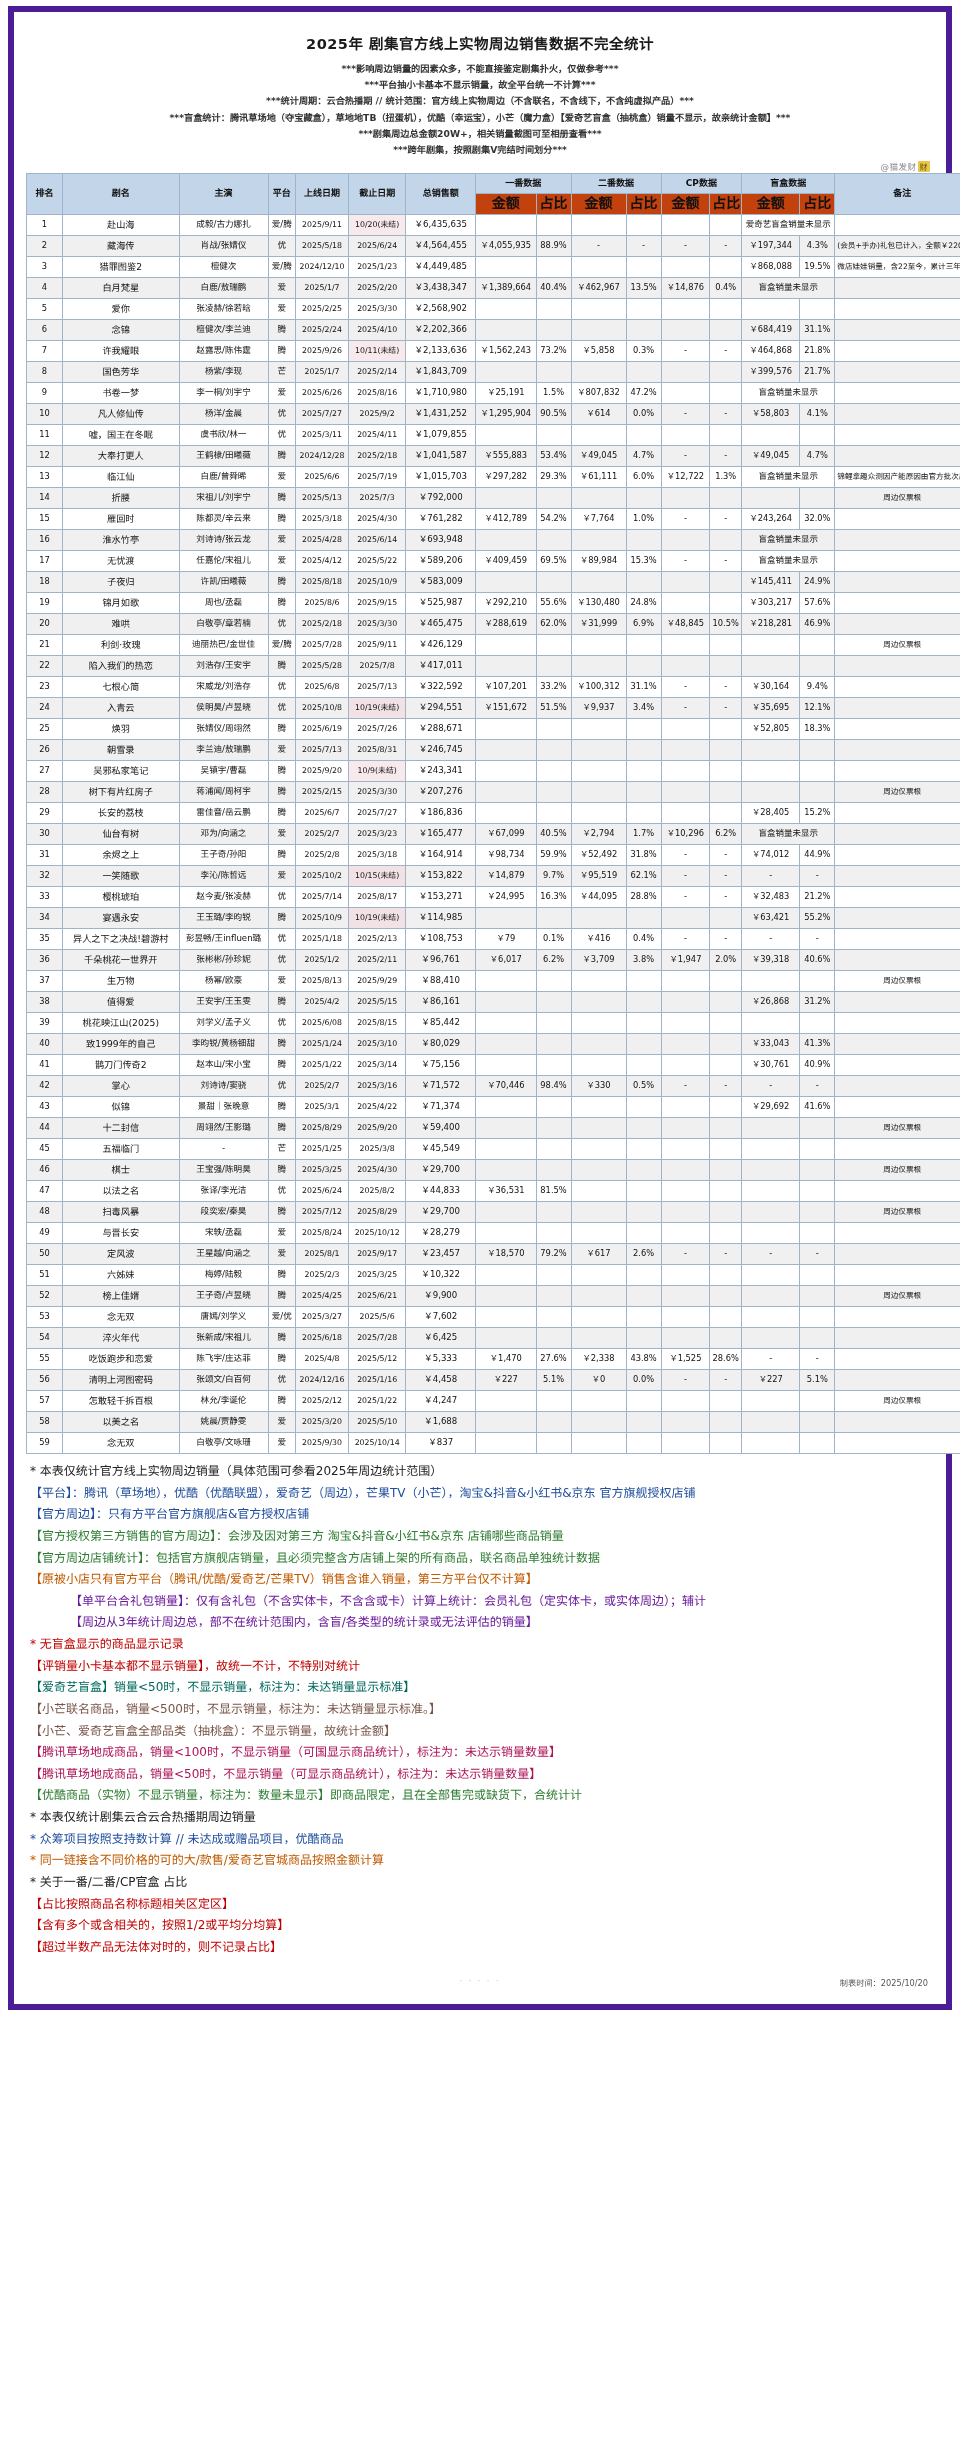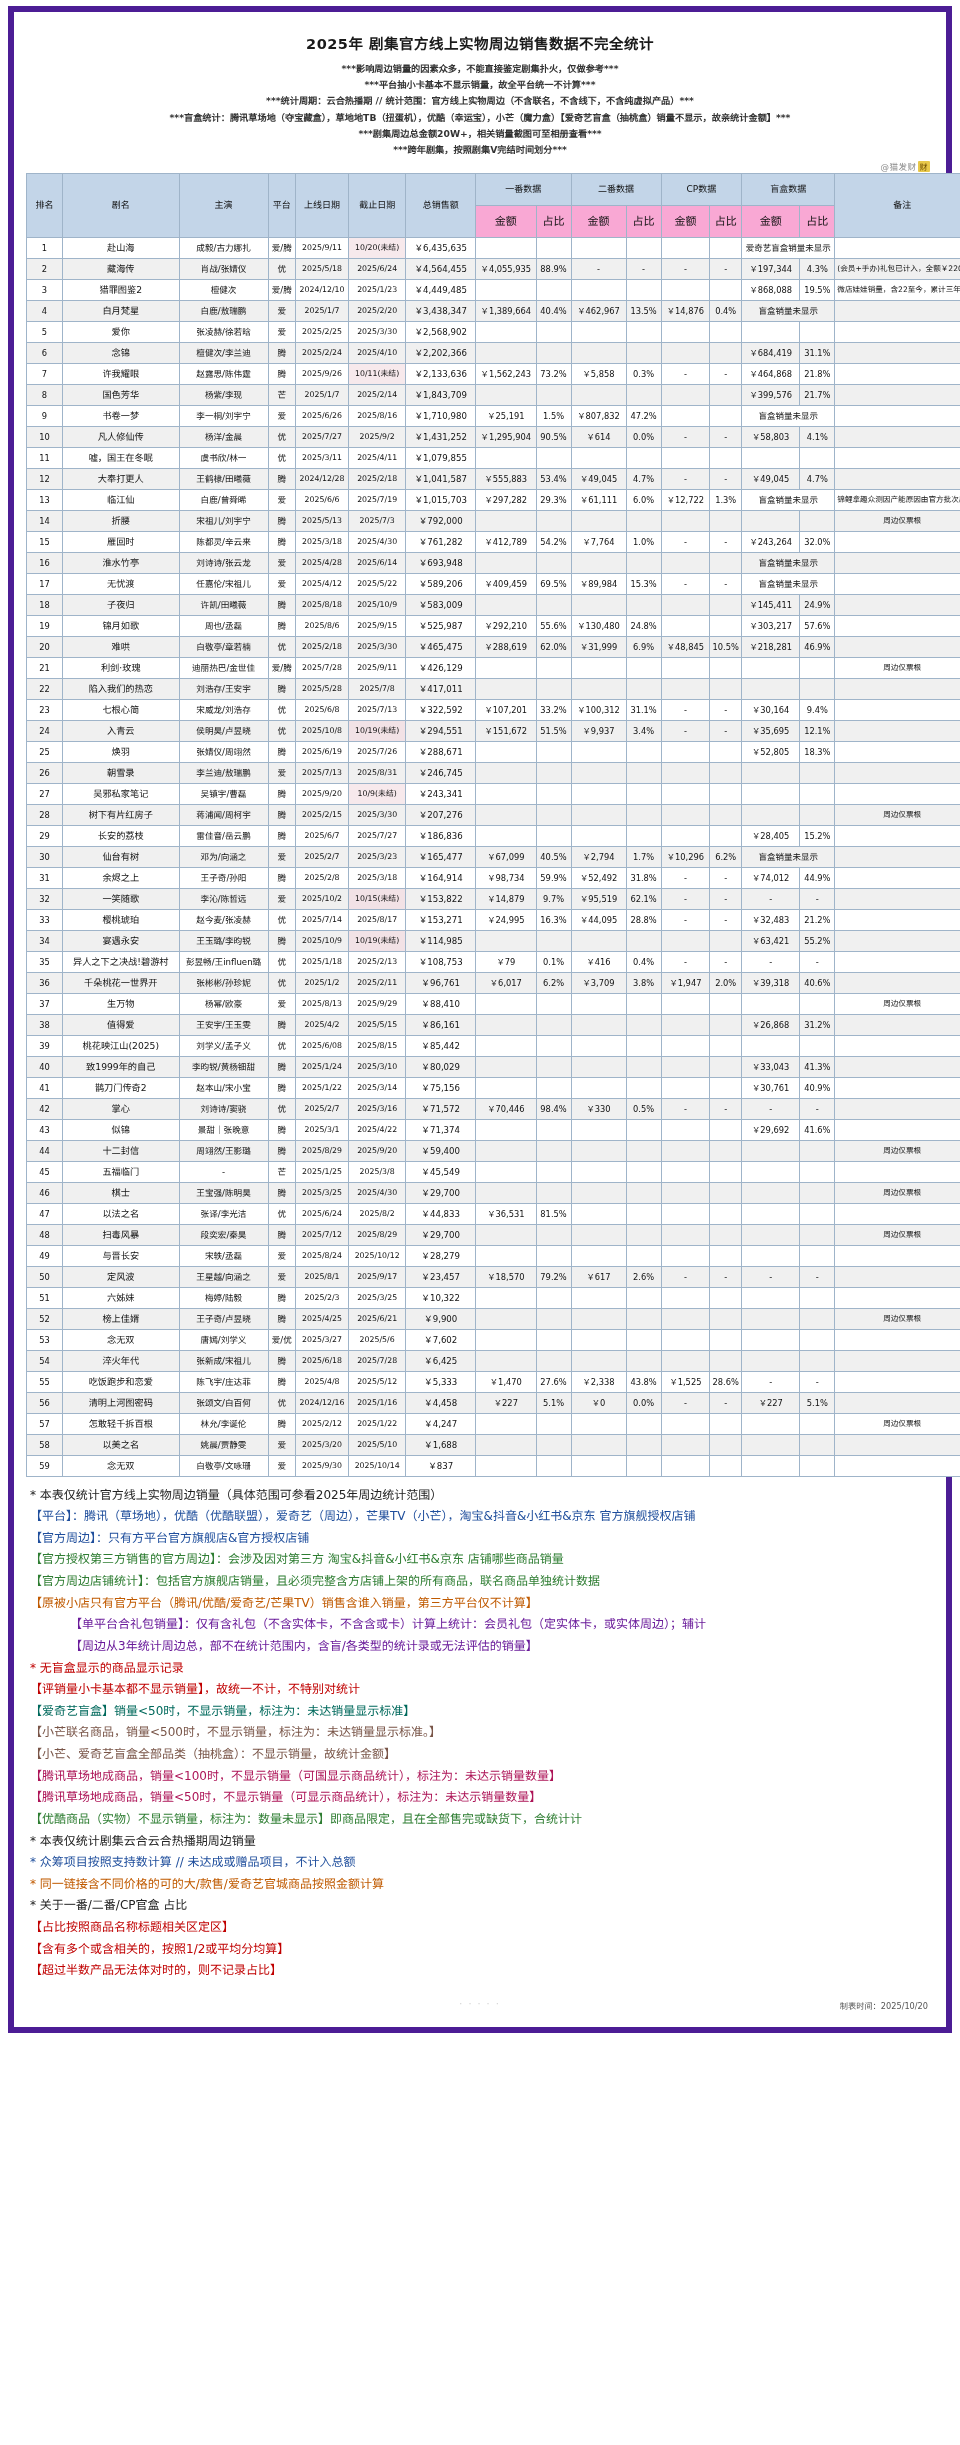--- a/index.html
+++ b/index.html
@@ -67,27 +67,27 @@
     border: 1px solid #9fb4c9;
     padding: 1px 2px;
     text-align: center;
     vertical-align: middle;
     overflow: hidden;
     white-space: nowrap;
     line-height: 1.25;
   }
   table.sales thead th {
     background: #c3d5e8;
-    font-weight: normal;
+    font-weight: bold;
     font-size: 9px;
     color: #111;
-    height: 32px;
+    height: 20px;
   }
   table.sales thead th.grp { background: #c3d5e8; }
-  table.sales thead th.sub { background: #f9a8d4; font-size: 11px; }
+  table.sales thead th.sub { background: #c2410c; font-size: 14px; }
   tbody tr { height: 21px; }
   tbody tr:nth-child(odd)  td { background: #ffffff; }
   tbody tr:nth-child(even) td { background: #f0f0f0; }
   td.c-rank   { font-size: 8.3px; }
   td.c-title  { font-size: 9.2px; }
   td.c-cast   { font-size: 8.6px; }
   td.c-plat   { font-size: 8.6px; }
   td.c-date   { font-size: 7.8px; }
   td.c-total  { font-size: 8.6px; text-align: right; padding-right: 3px; }
   td.c-amt    { font-size: 8.3px; text-align: right; padding-right: 3px; }
@@ -1276,21 +1276,21 @@
         <div class="nline n-purple">【周边从3年统计周边总，部不在统计范围内，含盲/各类型的统计录或无法评估的销量】</div>
         <div class="nline n-red">* 无盲盒显示的商品显示记录</div>
         <div class="nline n-red">【评销量小卡基本都不显示销量】，故统一不计，不特别对统计</div>
         <div class="nline n-teal">【爱奇艺盲盒】销量&lt;50时，不显示销量，标注为：未达销量显示标准】</div>
         <div class="nline n-brown">【小芒联名商品，销量&lt;500时，不显示销量，标注为：未达销量显示标准。】</div>
         <div class="nline n-brown">【小芒、爱奇艺盲盒全部品类（抽桃盒）：不显示销量，故统计金额】</div>
         <div class="nline n-pink">【腾讯草场地成商品，销量&lt;100时，不显示销量（可国显示商品统计），标注为：未达示销量数量】</div>
         <div class="nline n-pink">【腾讯草场地成商品，销量&lt;50时，不显示销量（可显示商品统计），标注为：未达示销量数量】</div>
         <div class="nline n-green">【优酷商品（实物）不显示销量，标注为：数量未显示】即商品限定，且在全部售完或缺货下，合统计计</div>
         <div class="nline n-black">* 本表仅统计剧集云合云合热播期周边销量</div>
-        <div class="nline n-blue">* 众筹项目按照支持数计算 // 未达成或赠品项目，不计入总额</div>
+        <div class="nline n-blue">* 众筹项目按照支持数计算 // 未达成或赠品项目，优酷商品</div>
         <div class="nline n-orange">* 同一链接含不同价格的可的大/款售/爱奇艺官城商品按照金额计算</div>
         <div class="nline n-black">* 关于一番/二番/CP官盒 占比</div>
         <div class="nline n-red">【占比按照商品名称标题相关区定区】</div>
         <div class="nline n-red">【含有多个或含相关的，按照1/2或平均分均算】</div>
         <div class="nline n-red">【超过半数产品无法体对时的，则不记录占比】</div>
       </div>
 
     <div class="footer">
       <div class="foot-mark">· · · · ·</div>
       <div class="foot-stamp">制表时间：2025/10/20</div>

